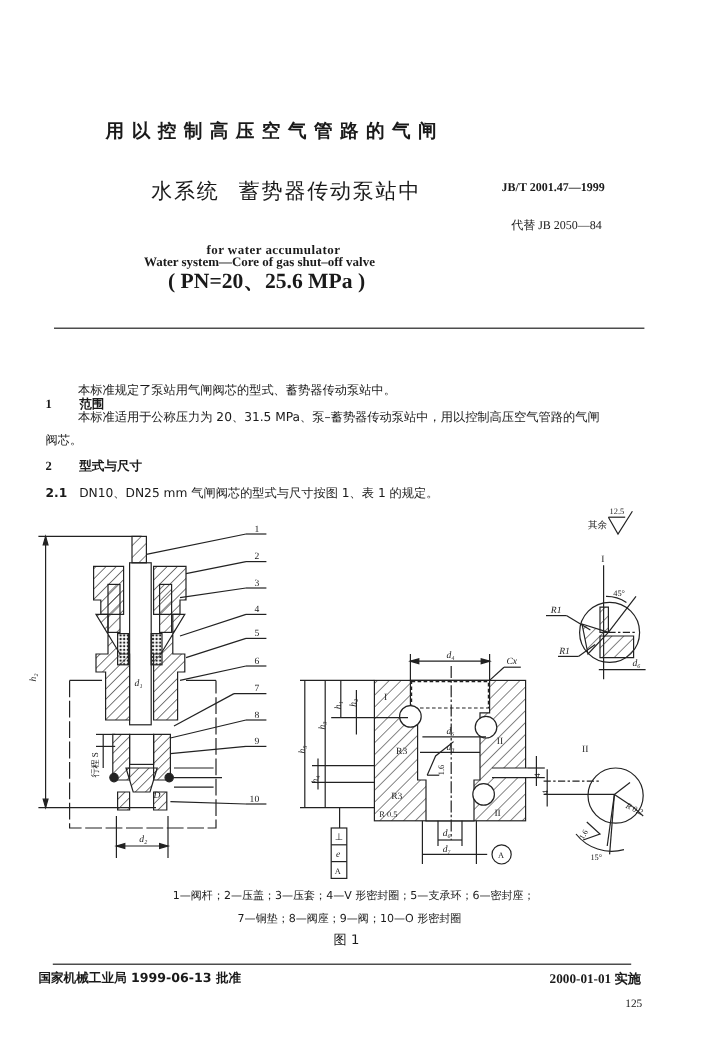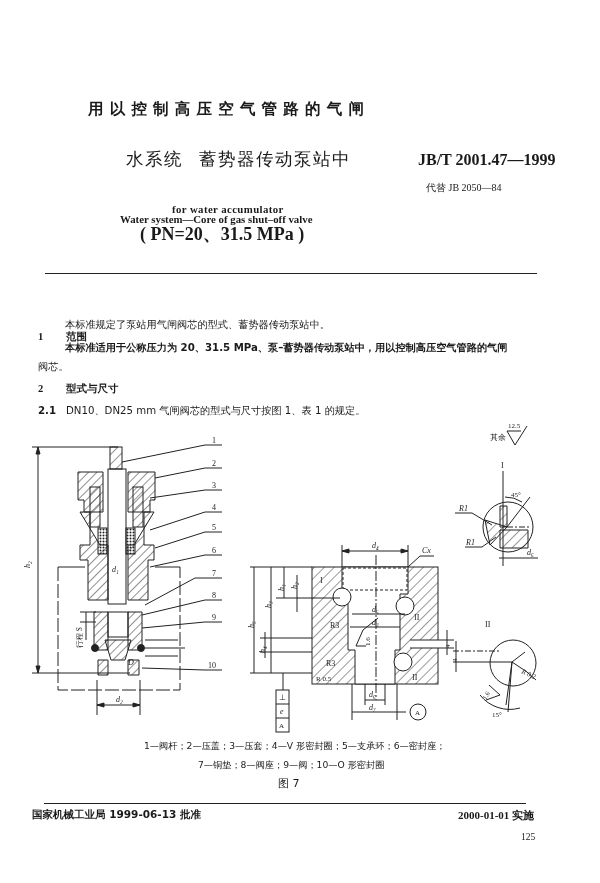--- a/index.html
+++ b/index.html
@@ -3,21 +3,21 @@
   <meta charset="utf-8">
   <style>
     html, body { margin: 0; padding: 0; background: #ffffff; }
     body { width: 600px; height: 883px; position: relative; overflow: hidden;
            font-family: "DejaVu Serif", "Liberation Serif", serif; color: #1a1a1a; }
     .abs { position: absolute; white-space: nowrap; }
     .org-title { left: 88px; top: 99px; font-family: "DejaVu Sans", sans-serif; font-weight: bold;
                  font-size: 15.5px; letter-spacing: 6.2px; }
     .cn-title { left: 126px; top: 147px; font-family: "DejaVu Sans", sans-serif; font-size: 17.5px; letter-spacing: 1.5px; }
     .cn-title .gap { display: inline-block; width: 16px; }
-    .std-no { left: 418px; top: 151px; font-family: "Liberation Serif", serif; font-weight: bold; font-size: 16px; }
+    .std-no { left: 418px; top: 151px; font-family: "Liberation Serif", serif; font-weight: bold; font-size: 10px; }
     .en-title1 { left: 120px; top: 178px; font-family: "Liberation Serif", serif; font-weight: bold; font-size: 10.8px; margin-top: 35px; }
     .replaces { left: 426px; top: 181px; font-family: "Liberation Serif", serif; font-size: 10px; }
     .en-title2 { left: 172px; top: 203px; font-family: "Liberation Serif", serif; font-weight: bold; font-size: 10.8px; letter-spacing: 0.4px; }
     .pressure { left: 140px; top: 222px; font-family: "Liberation Serif", serif; font-weight: bold; font-size: 18px; }
     .rule { position: absolute; height: 1.3px; background: #222; }
     .sec { font-family: "DejaVu Sans", sans-serif; font-weight: bold; font-size: 10.5px; }
     .sec .num { display: inline-block; width: 28px; font-family: "Liberation Serif", serif; }
     .para { font-family: "DejaVu Sans", sans-serif; font-size: 10.2px; }
     .cap { font-family: "DejaVu Sans", sans-serif; font-size: 9.2px; }
     .fig-title { font-family: "DejaVu Sans", sans-serif; font-size: 11px; }
@@ -31,29 +31,29 @@
 <body>
 
 <div class="abs org-title">用以控制高压空气管路的气闸</div>
 <div class="abs cn-title">
   <span>水系统</span><span class="gap"></span><span>蓄势器传动泵站中</span>
 </div>
 <div class="abs std-no">JB/T 2001.47—1999</div>
 <div class="abs en-title1">Water system—Core of gas shut–off valve</div>
 <div class="abs replaces">代替 JB 2050—84</div>
 <div class="abs en-title2">for water accumulator</div>
-<div class="abs pressure">( PN=20、31.5 MPa )</div>
+<div class="abs pressure">( PN=20、25.6 MPa )</div>
 
 <div class="rule" style="left:45px; top:273px; width:492px;"></div>
 
 <div class="abs sec" style="left:38px; top:294px;margin-top:36px;">
   <span class="num">1</span><span>范围</span>
 </div>
 <div class="abs para" style="left:65px; top:318px;">本标准规定了泵站用气闸阀芯的型式、蓄势器传动泵站中。</div>
-<div class="abs para" style="left:65px; top:341px;font-weight:bold;">本标准适用于公称压力为 20、31.5 MPa、泵–蓄势器传动泵站中，用以控制高压空气管路的气闸</div>
+<div class="abs para" style="left:65px; top:341px;">本标准适用于公称压力为 20、31.5 MPa、泵–蓄势器传动泵站中，用以控制高压空气管路的气闸</div>
 <div class="abs para" style="left:38px; top:360px;">阀芯。</div>
 
 <div class="abs sec" style="left:38px; top:382px;">
   <span class="num">2</span><span>型式与尺寸</span>
 </div>
 <div class="abs para" style="left:38px; top:404px;">
   <span style="display:inline-block; width:28px; font-weight:bold;">2.1</span><span>DN10、DN25 mm 气闸阀芯的型式与尺寸按图 1、表 1 的规定。</span>
 </div>
 
 <svg class="drawing" width="600" height="883" viewBox="0 0 600 883">
@@ -296,18 +296,18 @@
     <text x="485" y="627">II</text>
     <text x="521" y="673" font-style="italic" font-size="7" transform="rotate(25 521 673)">R 0.2</text>
     <text x="492" y="717" font-size="7">15°</text>
     <text x="482" y="699" font-size="6.5" transform="rotate(-60 485 696)">1.6</text>
     <text x="451" y="662" font-size="7" transform="rotate(-90 454 659)">4</text>
   </g>
 </svg>
 
 <div class="abs cap" style="left:144px; top:740px;">1—阀杆；2—压盖；3—压套；4—V 形密封圈；5—支承环；6—密封座；</div>
 <div class="abs cap" style="left:198px; top:759px;">7—铜垫；8—阀座；9—阀；10—O 形密封圈</div>
-<div class="abs fig-title" style="left:278px; top:776px;">图 7</div>
+<div class="abs fig-title" style="left:278px; top:776px;">图 1</div>
 
 <div class="rule" style="left:44px; top:803px; width:482px;"></div>
 <div class="abs foot-l">国家机械工业局 1999-06-13 批准</div>
 <div class="abs foot-r">2000-01-01 实施</div>
 <div class="abs page-no">125</div>
 
 </body></html>

